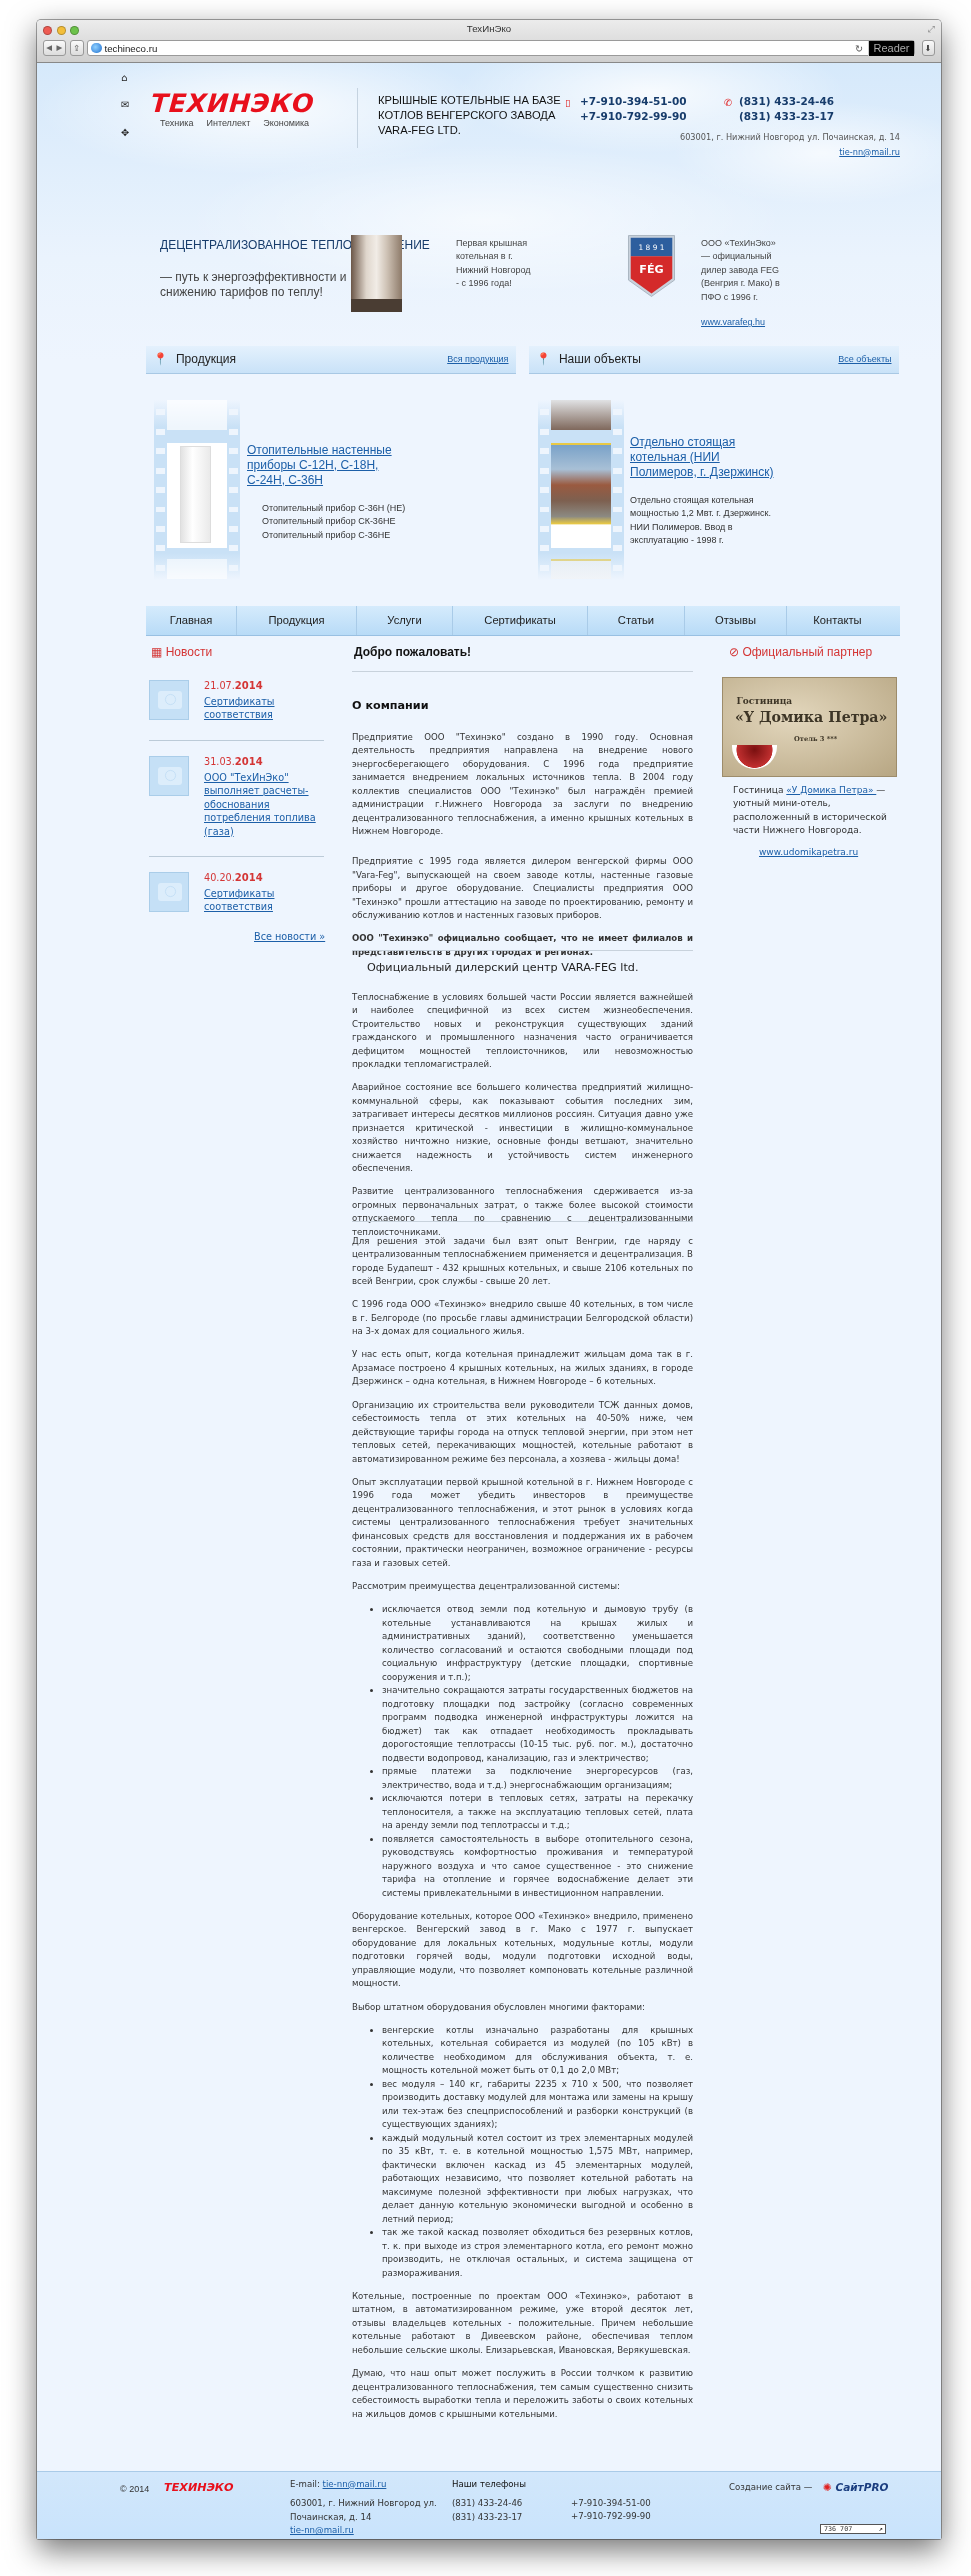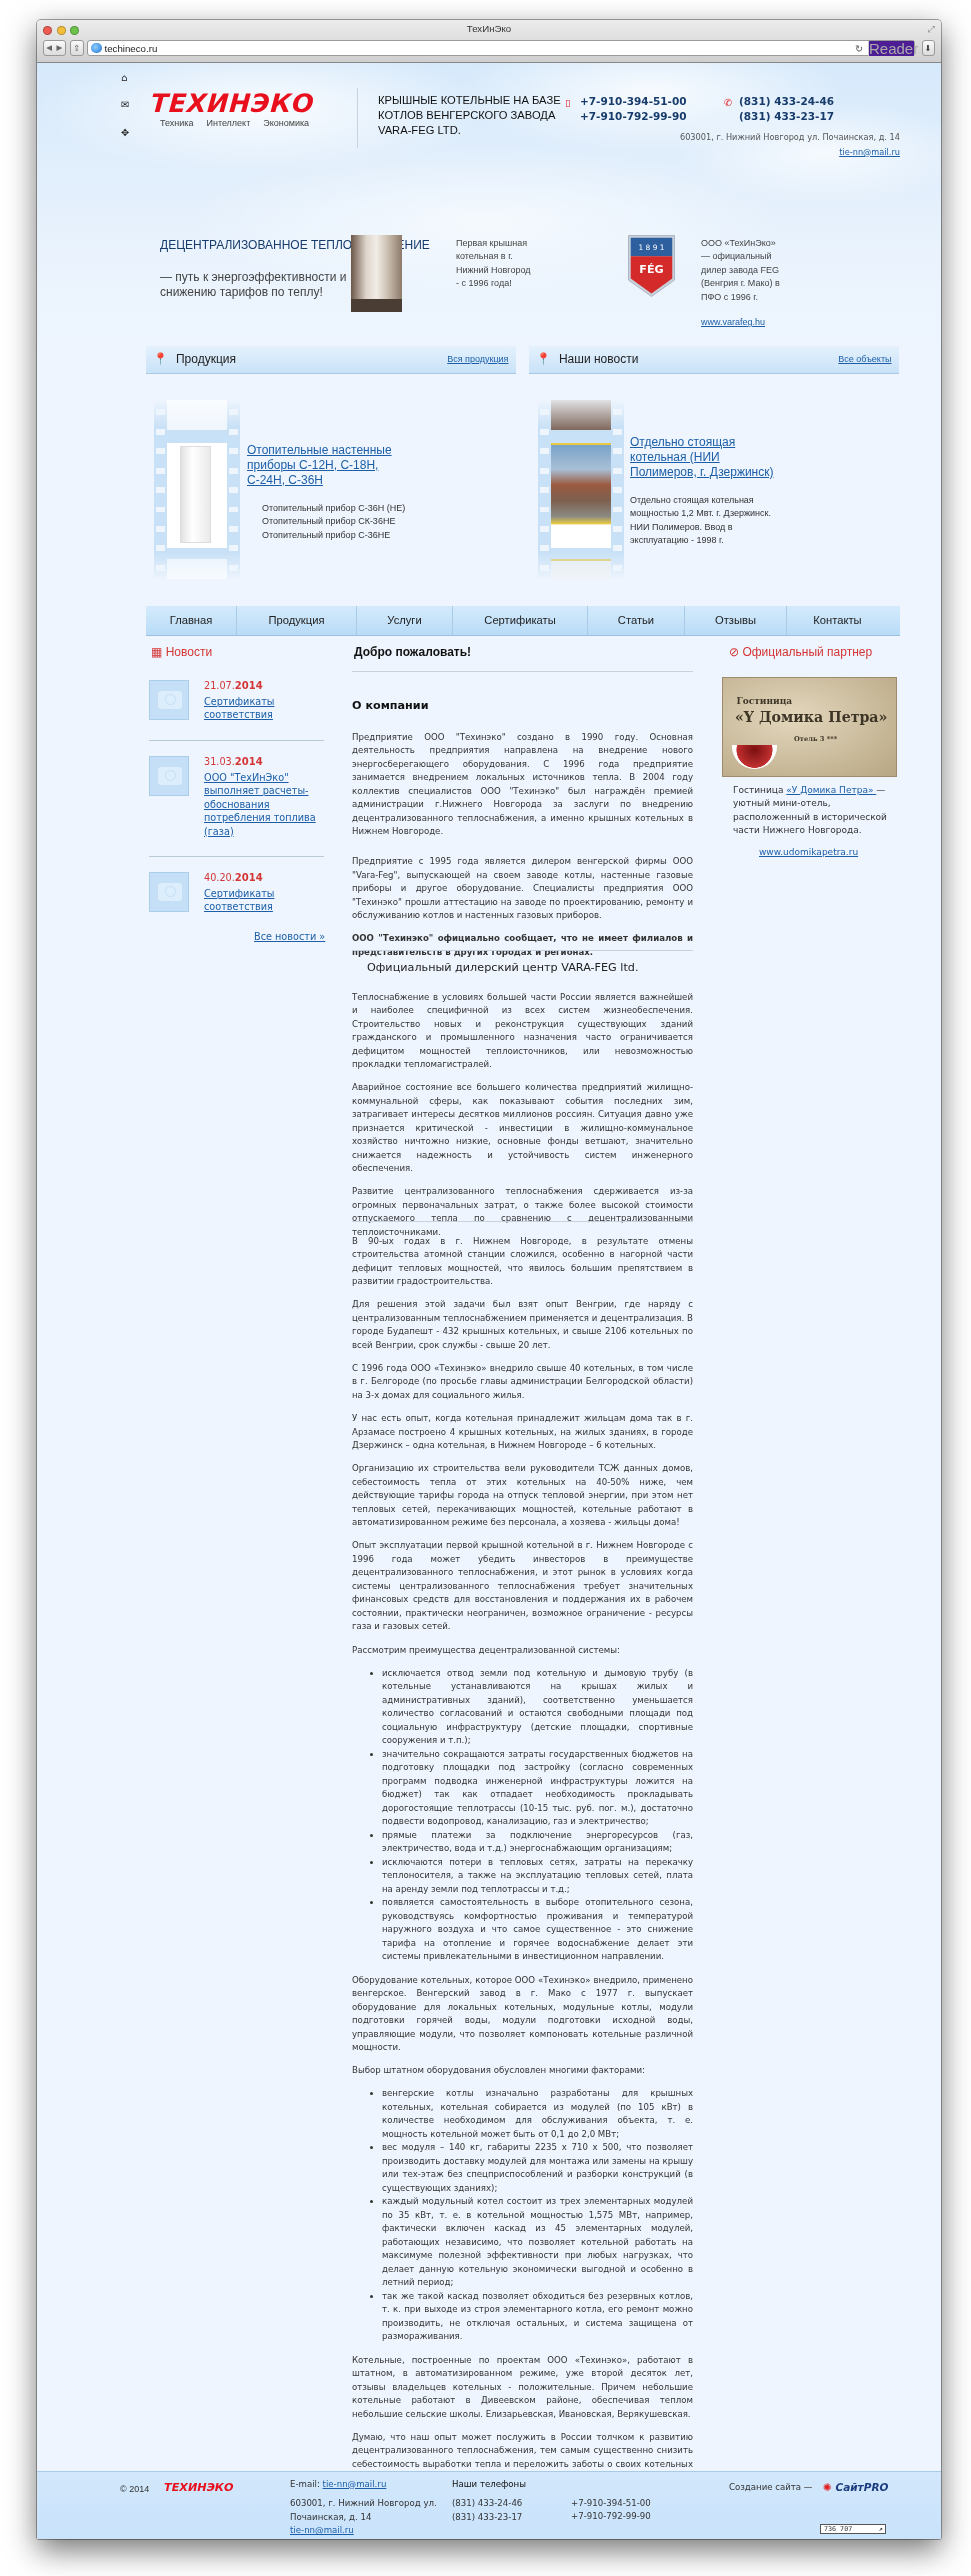--- a/index.html
+++ b/index.html
@@ -10,21 +10,21 @@
 .traffic{position:absolute;left:6px;top:6.7px;display:flex;gap:4.5px}
 .traffic span{width:9px;height:9px;border-radius:50%;display:block;border:0.7px solid rgba(0,0,0,.25)}
 .tl-red{background:#ee5b52}.tl-yel{background:#f3be3a}.tl-grn{background:#6cc24a}
 .win-title{position:absolute;left:0;right:0;top:3.7px;text-align:center;font-size:9.7px;color:#333;font-family:"Liberation Sans",sans-serif}
 .fullscreen{position:absolute;right:6px;top:4.5px;font-size:9px;color:#777}
 .nav-btns{position:absolute;left:6px;top:20px;width:22.5px;height:16.5px;border:0.7px solid #999;border-radius:3px;background:linear-gradient(#fafafa,#dcdcdc);font-size:7.5px;color:#666;display:flex;justify-content:space-around;align-items:center}
 .share-btn{position:absolute;left:33px;top:20px;width:13.5px;height:16.5px;border:0.7px solid #999;border-radius:3px;background:linear-gradient(#fafafa,#dcdcdc);font-size:8.2px;color:#555;text-align:center;line-height:15px}
 .urlbar{position:absolute;left:50px;top:20px;width:828px;height:16.5px;border:0.7px solid #9a9a9a;border-radius:3px;background:#fff;font-family:"Liberation Sans",sans-serif;font-size:9.7px;line-height:15px;padding-left:16.5px;color:#222}
 .globe{position:absolute;left:3px;top:2.2px;width:10.5px;height:10.5px;border-radius:50%;background:radial-gradient(circle at 40% 40%,#8fd0ff,#1f6fcf)}
 .reload{position:absolute;right:51px;top:0;font-size:9.7px;color:#555}
-.reader{position:absolute;right:0;top:0;width:46px;height:15px;border-left:0.7px solid #ccc;background:#4c1d95;color:#aaa;text-align:center;font-size:15px}
+.reader{position:absolute;right:0;top:0;width:46px;height:15px;border-left:0.7px solid #ccc;background:#000000;color:#aaa;text-align:center;font-size:11px}
 .dl-btn{position:absolute;right:6px;top:20px;width:13.5px;height:16.5px;border:0.7px solid #999;border-radius:3px;background:linear-gradient(#fafafa,#dcdcdc);text-align:center;line-height:15px;font-size:8.2px;color:#444}
 
 .page{position:relative;height:2476px;background:linear-gradient(180deg,#d6e9fb 0,#eaf3fd 195px,#eef5fe 299px,#eef5fe 100%)}
 .clouds{position:absolute;left:0;top:0;right:0;height:225px;background:radial-gradient(ellipse 225px 67px at 225px 45px,rgba(255,255,255,.85),transparent),radial-gradient(ellipse 195px 60px at 614px 30px,rgba(255,255,255,.8),transparent),radial-gradient(ellipse 150px 52px at 786px 90px,rgba(255,255,255,.7),transparent),radial-gradient(ellipse 299px 75px at 449px 157px,rgba(255,255,255,.6),transparent)}
 .side-icons{position:absolute;left:84px;top:9px;display:flex;flex-direction:column;gap:16.5px;font-size:9.7px;color:#222}
 .logo{position:absolute;left:114px;top:25.4px}
 .logo-word{font-family:"DejaVu Sans",sans-serif;font-weight:bold;font-size:25.4px;color:#e8101c;letter-spacing:0.7px;font-style:italic;transform:skewX(-4deg)}
 .logo-sub{font-family:"Liberation Sans",sans-serif;font-size:9px;color:#444;margin-left:9px;word-spacing:10.5px}
 .vsep{position:absolute;left:320px;top:25px;width:0.7px;height:60px;background:#c5d3e0}
 .tagline{position:absolute;left:341px;top:30px;font-family:"Liberation Sans",sans-serif;font-size:11.2px;line-height:15px;color:#111;text-transform:uppercase;width:195px}
@@ -183,21 +183,21 @@
     </div>
     <a class="prod-link" style="left:210px;top:380px;width:153px">Отопительные настенные приборы С-12Н, С-18Н, С-24Н, С-36Н</a>
     <div class="prod-desc" style="left:225px;top:439px;width:157px">
       <div>Отопительный прибор С-36Н (НЕ)</div>
       <div>Отопительный прибор СК-36НЕ</div>
       <div>Отопительный прибор С-36НЕ</div>
     </div>
 
     <div class="panel-hdr" style="left:492px;width:370px">
       <span class="pin">📍</span>
-      <span class="ttl">Наши новости</span>
+      <span class="ttl">Наши объекты</span>
       <a>Все объекты</a>
     </div>
     <div class="film" style="left:501px">
       <div class="holes" style="left:2.2px"></div>
       <div class="holes" style="right:2.2px"></div>
       <div class="film-frame" style="top:0;height:30px;background:linear-gradient(#ddd,#6d4a35);opacity:.8"></div>
       <div class="film-frame" style="top:43px;height:105px;background:linear-gradient(#e9c944 0 2.2px,#7aa2c8 2.2px,#a8c0d6 25%,#9a5a40 40%,#7d6050 55%,#8c8a82 70%,#e9c944 77%,#fff 78%)"></div>
       <div class="film-frame" style="top:159px;height:20px;background:linear-gradient(#e9c944 0 2.2px,#f4f4f4 2.2px);opacity:.6"></div>
     </div>
     <a class="prod-link" style="left:593px;top:372px;width:153px">Отдельно стоящая котельная (НИИ Полимеров, г. Дзержинск)</a>
@@ -255,21 +255,20 @@
     </div>
     <div class="hr" style="top:887px"></div>
     <div class="h-dealer">Официальный дилерский центр  VARA-FEG ltd.</div>
     <div class="txt" style="top:928px">
       <p>Теплоснабжение в условиях большей части России является важнейшей и наиболее специфичной из всех систем жизнеобеспечения. Строительство новых и реконструкция существующих зданий гражданского и промышленного назначения часто ограничивается дефицитом мощностей теплоисточников, или невозможностью прокладки тепломагистралей.</p>
       <p>Аварийное состояние все большего количества предприятий жилищно-коммунальной сферы, как показывают события последних зим, затрагивает интересы десятков миллионов россиян. Ситуация давно уже признается критической - инвестиции в жилищно-коммунальное хозяйство ничтожно низкие, основные фонды ветшают, значительно снижается надежность и устойчивость систем инженерного обеспечения.</p>
       <p>Развитие централизованного теплоснабжения сдерживается из-за огромных первоначальных затрат, о также более высокой стоимости отпускаемого тепла по сравнению с децентрализованными теплоисточниками.</p>
     </div>
     <div class="hr" style="top:1158px"></div>
     <div class="txt" style="top:1172px">
-      <p>В 90-ых годах в г. Нижнем Новгороде, в результате отмены строительства атомной станции сложился, особенно в нагорной части дефицит тепловых мощностей, что явилось большим препятствием в развитии градостроительства.</p>
       <p>Для решения этой задачи был взят опыт Венгрии, где наряду с централизованным теплоснабжением применяется и децентрализация. В городе Будапешт - 432 крышных котельных, и свыше 2106 котельных по всей Венгрии, срок службы - свыше 20 лет.</p>
       <p>С 1996 года  ООО «Техинэко» внедрило свыше 40 котельных, в том числе в г. Белгороде (по просьбе главы  администрации Белгородской области) на 3-х домах для социального жилья.</p>
       <p>У нас есть опыт, когда котельная принадлежит жильцам дома так в г. Арзамасе построено 4 крышных котельных, на жилых зданиях, в городе Дзержинск – одна котельная, в Нижнем Новгороде – 6 котельных.</p>
       <p>Организацию их строительства вели руководители ТСЖ данных домов, себестоимость тепла от этих котельных  на 40-50% ниже, чем действующие тарифы города на отпуск тепловой энергии, при этом нет тепловых сетей, перекачивающих мощностей, котельные работают в автоматизированном режиме без персонала, а  хозяева - жильцы дома!</p>
       <p>Опыт эксплуатации первой крышной котельной в г. Нижнем Новгороде с 1996 года может убедить инвесторов в преимуществе децентрализованного теплоснабжения, и этот рынок в условиях когда системы централизованного теплоснабжения требует значительных финансовых средств для восстановления и поддержания их в рабочем состоянии, практически неограничен, возможное ограничение - ресурсы газа и газовых сетей.</p>
       <p>Рассмотрим преимущества децентрализованной системы:</p>
       <ul>
         <li>исключается отвод земли под котельную и дымовую трубу (в котельные устанавливаются на крышах жилых и административных зданий), соответственно уменьшается количество согласований и остаются свободными площади под социальную инфраструктуру (детские площадки, спортивные сооружения и т.п.);</li>
         <li>значительно сокращаются затраты государственных бюджетов на подготовку площадки под застройку (согласно современных программ подводка инженерной инфраструктуры ложится на бюджет) так как отпадает необходимость прокладывать дорогостоящие теплотрассы (10-15 тыс. руб. пог. м.), достаточно подвести водопровод, канализацию, газ и электричество;</li>
         <li>прямые платежи за подключение энергоресурсов (газ, электричество, вода и т.д.) энергоснабжающим организациям;</li>

